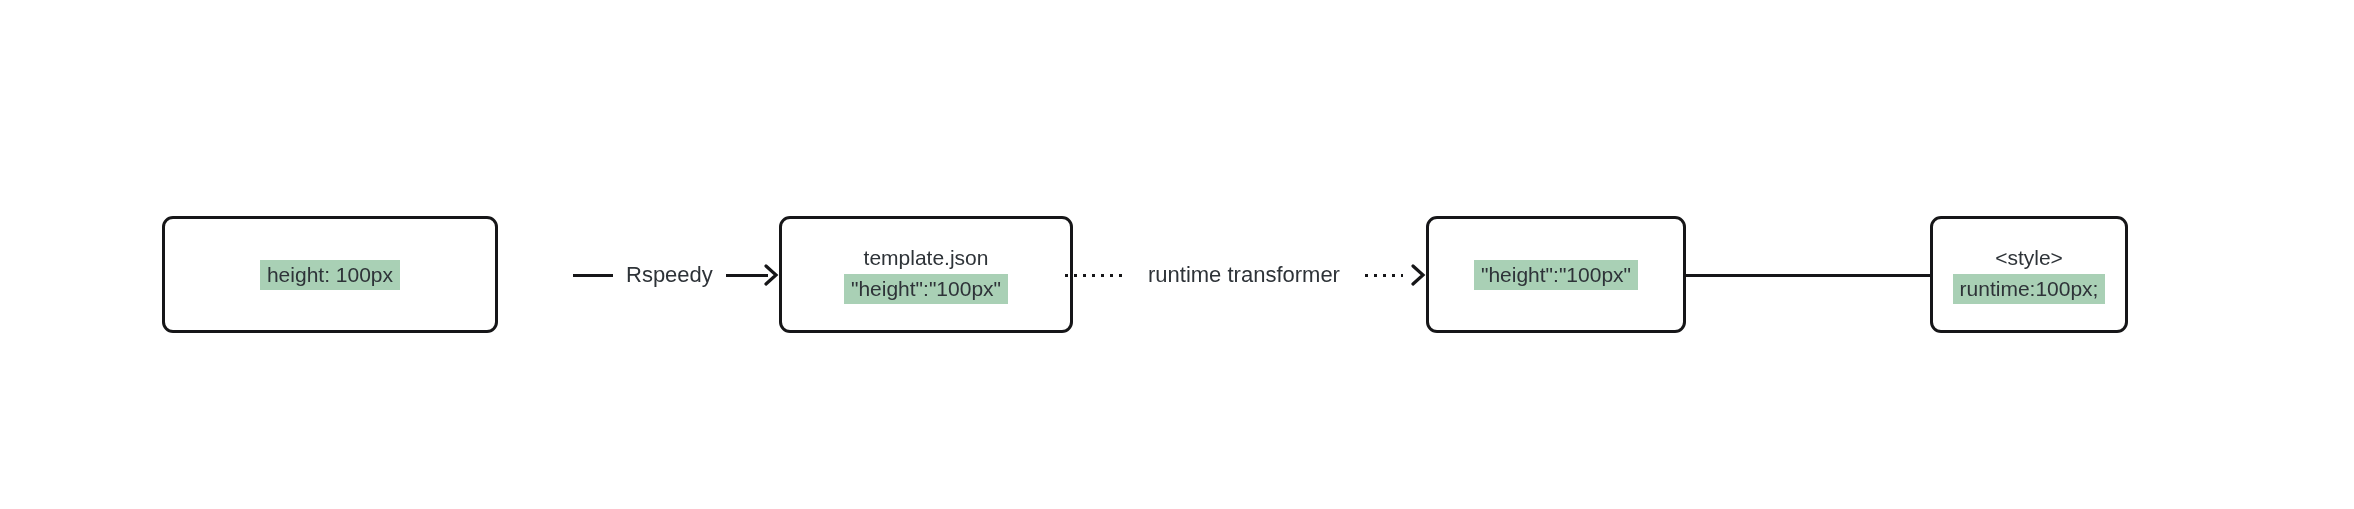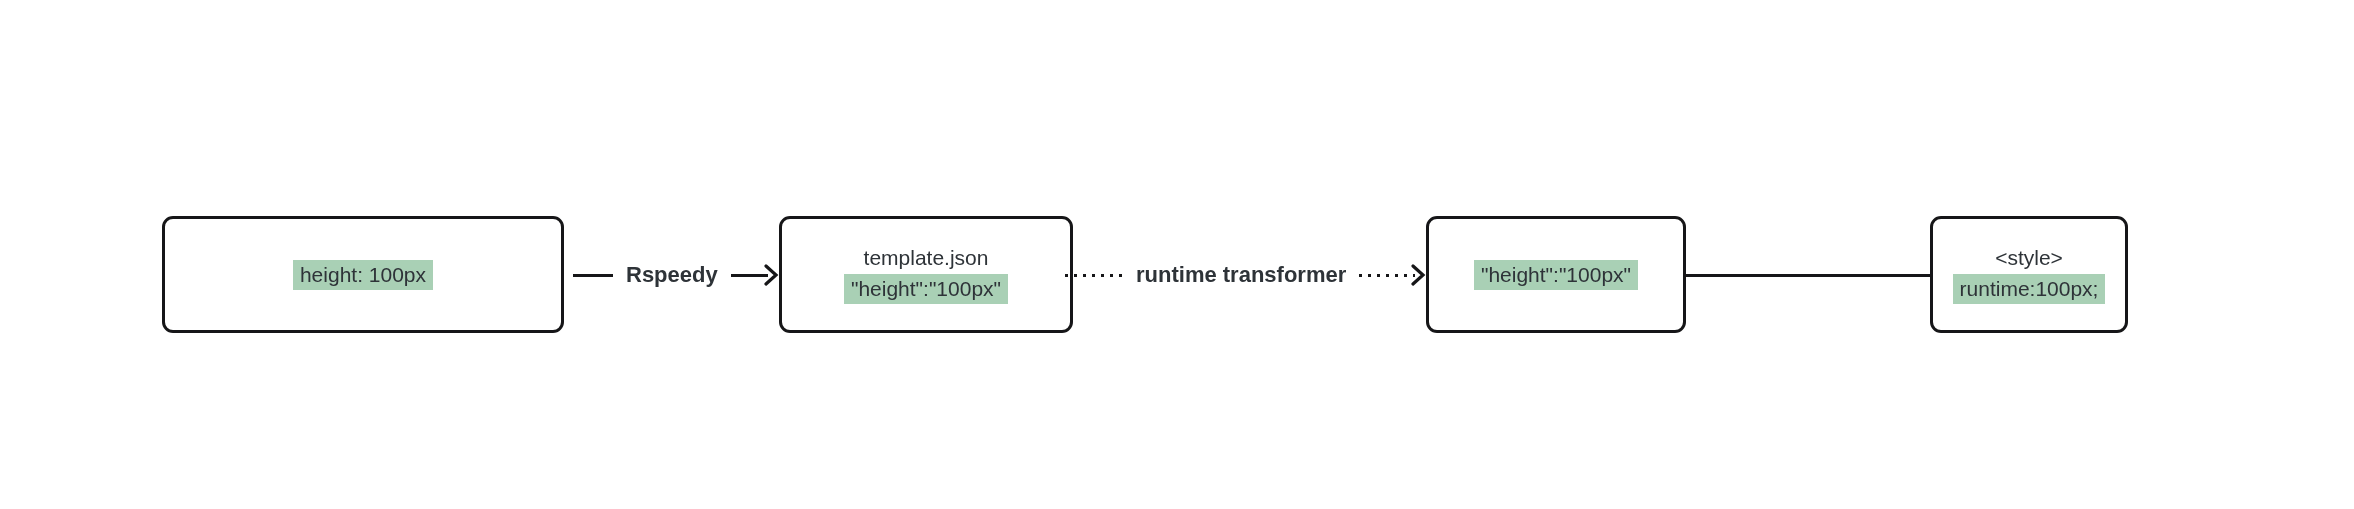--- a/index.html
+++ b/index.html
@@ -19,21 +19,21 @@
     box-sizing: border-box;
     border: 3.5px solid #161618;
     border-radius: 11px;
     background: #ffffff;
     display: flex;
     flex-direction: column;
     align-items: center;
     justify-content: center;
     gap: 3px;
   }
-  .node-1 { left: 162px;  width: 402px; }
+  .node-1 { left: 162px;  width: 336px; }
   .node-2 { left: 779px;  width: 294px; }
   .node-3 { left: 1426px; width: 260px; }
   .node-4 { left: 1930px; width: 198px; }
   .line-text {
     font-size: 21px;
     line-height: 26px;
     color: #2e3338;
     white-space: pre;
   }
   .hl {
@@ -41,40 +41,39 @@
     padding: 2px 7px;
   }
   .connector {
     position: absolute;
     top: 261px;
     height: 28px;
     display: flex;
     align-items: center;
   }
   .conn-1 { left: 568px;  width: 211px; padding-left: 5px; box-sizing: border-box; }
-  .conn-2 { left: 1057px; width: 369px; padding-left: 8px; box-sizing: border-box; }
+  .conn-2 { left: 1057px; width: 369px; padding-left: 8px; box-sizing: border-box; gap: 12px; }
   .conn-3 { left: 1686px; width: 329px; }
   .seg-solid {
     height: 3px;
     background: #161618;
   }
   .seg-dotted {
     height: 3px;
     background: repeating-linear-gradient(90deg, #161618 0 3px, transparent 3px 9px);
   }
   .seg-fixed-40 { width: 40px; flex: none; }
   .seg-fixed-58 { width: 58px; flex: none; }
   .seg-grow { flex: 1; }
   .conn-label {
     font-size: 22px;
     color: #2e3338;
     margin: 0 13px;
     white-space: nowrap;
     flex: none;
-    font-weight: bold;
   }
   .arrowhead {
     flex: none;
     margin-left: -4px;
     display: block;
   }
 </style>
 </head>
 <body>
 

